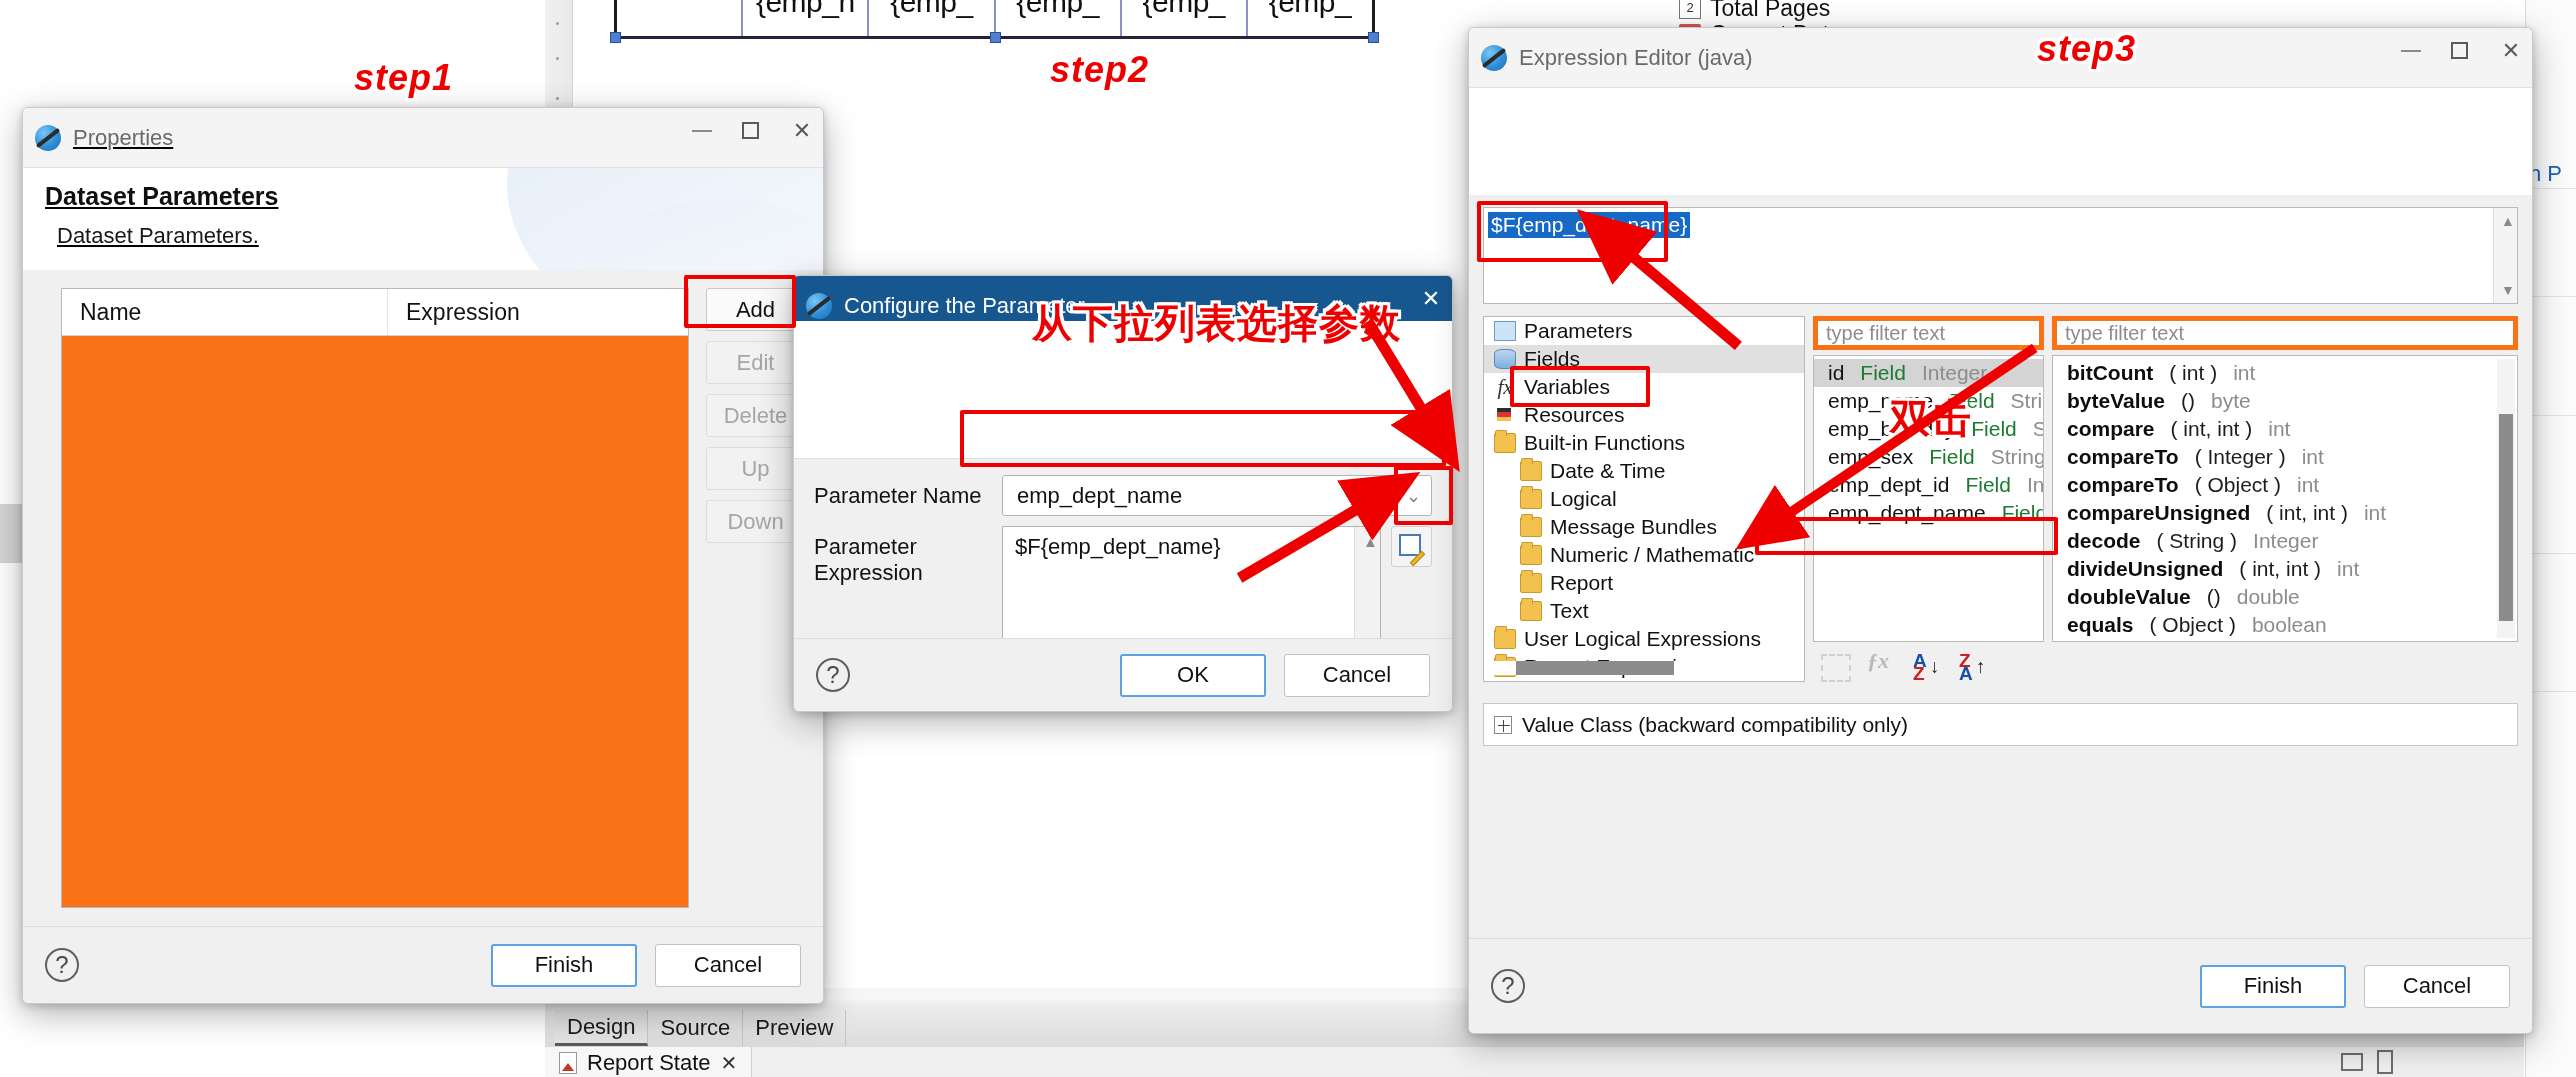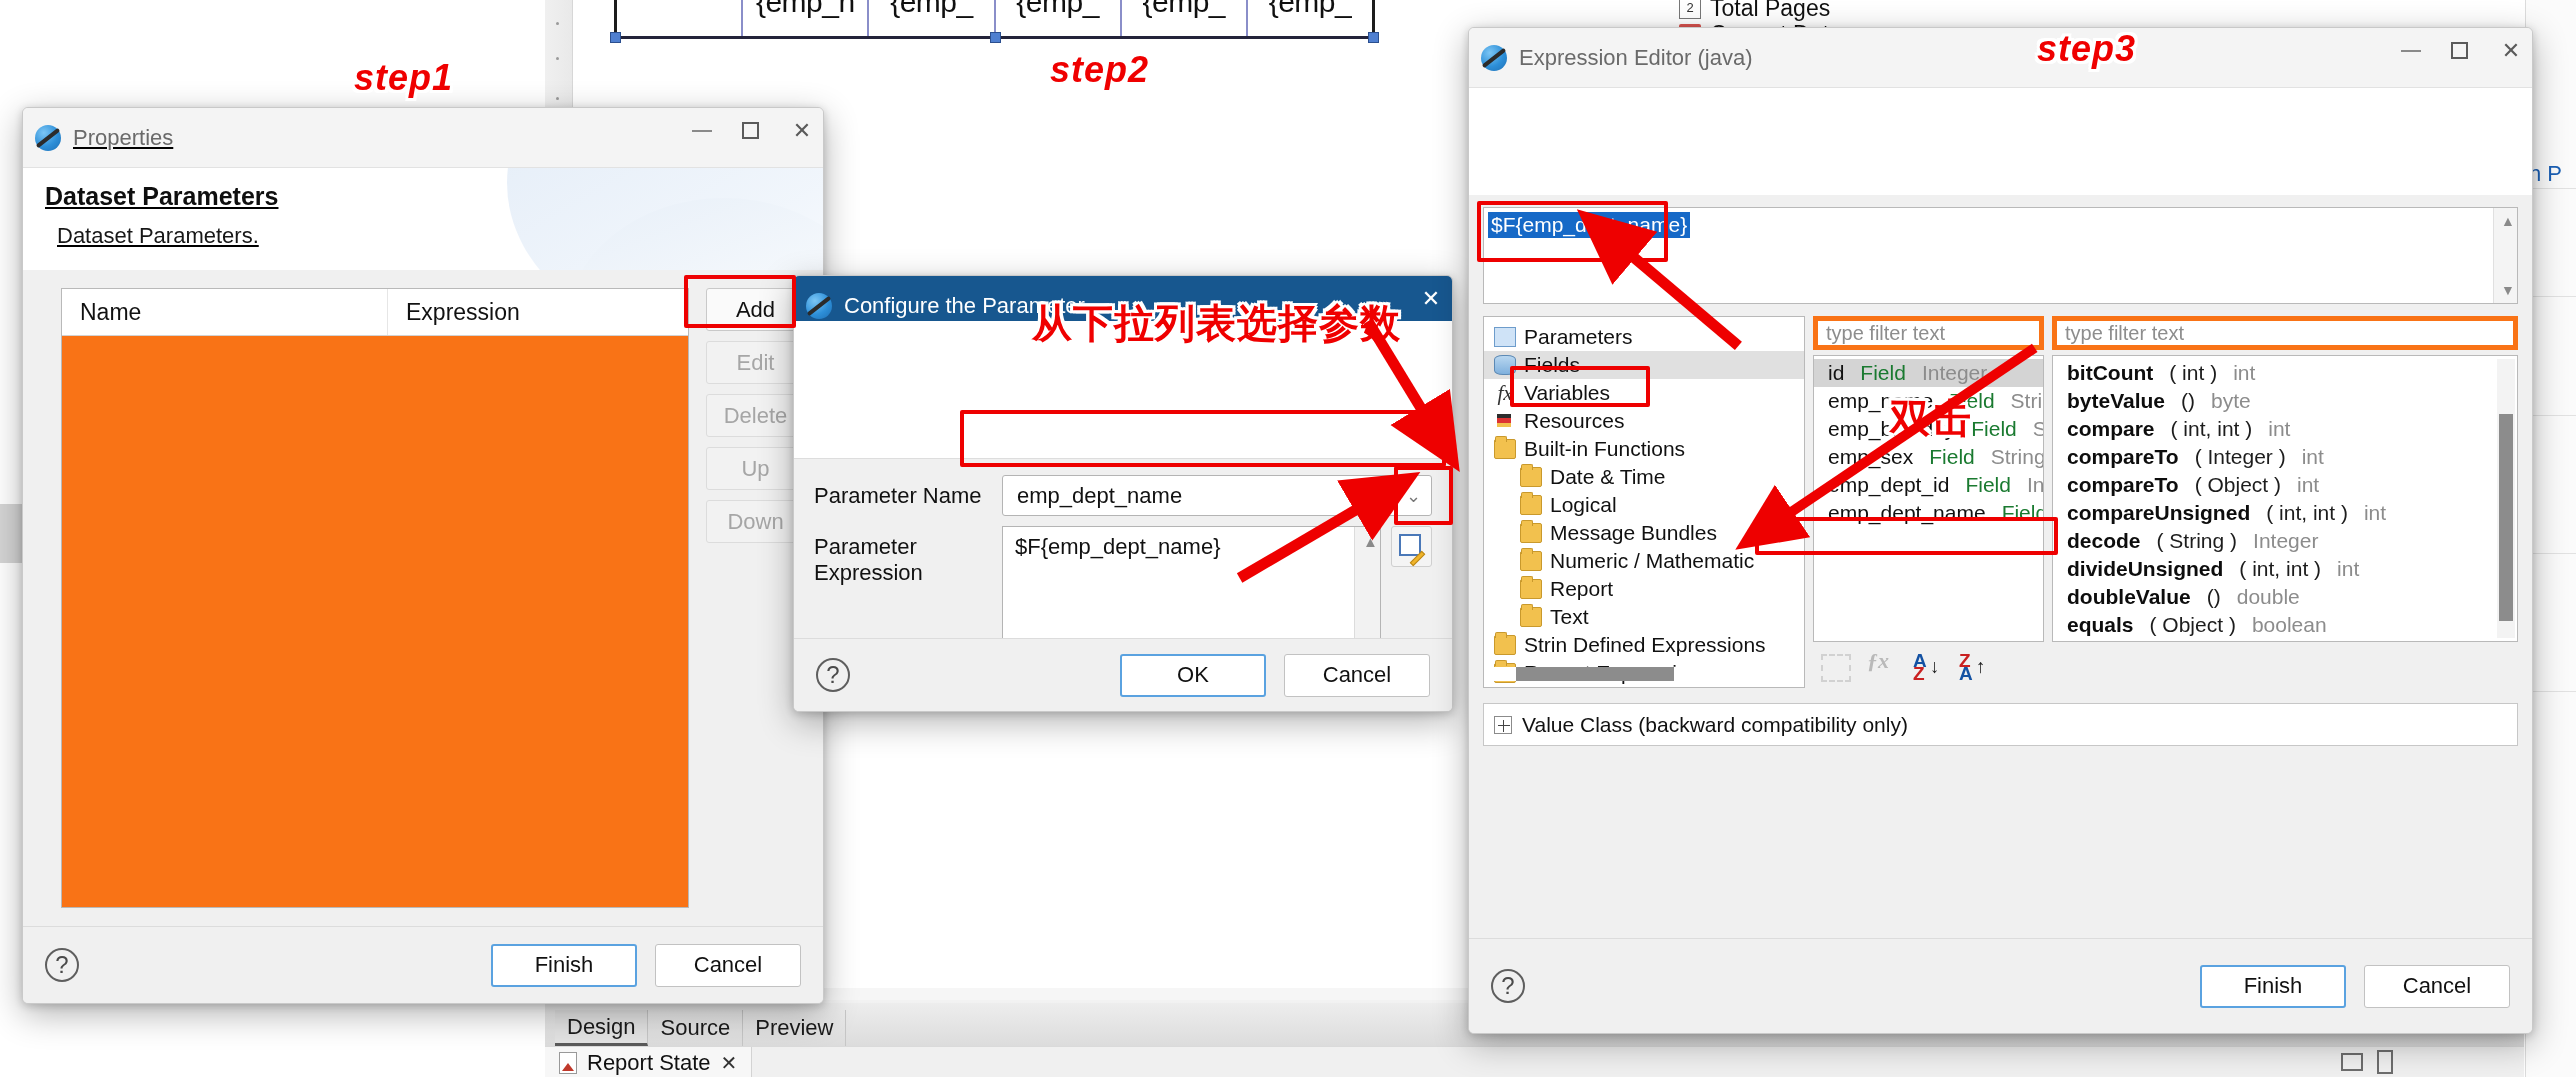--- a/index.html
+++ b/index.html
@@ -209,21 +209,21 @@
   .expr-editor-wrap { position:relative; height:97px; background:#ffffff; border:1px solid #b9b9b9; }
   .expr-editor-text { position:absolute; left:4px; top:4px; font-size:21px; color:#ffffff; background:#1669c7; padding:1px 3px; font-family:"Liberation Sans", sans-serif; }
   .ee-scroll { position:absolute; right:0; top:0; bottom:0; width:24px; background:#f4f4f4; border-left:1px solid #e0e0e0; }
   .ee-scroll .ar { position:absolute; left:7px; color:#8a8a8a; font-size:14px; }
   .ee-scroll .up { top:5px; } .ee-scroll .dn { bottom:5px; }
 
   .panes { display:flex; gap:8px; margin-top:12px; height:326px; }
   .pane { background:#ffffff; border:1px solid #b9b9b9; position:relative; }
   .pane-tree { width:322px; }
   .pane-filter { height:34px; background:#ffffff; border:5px solid #f97316; margin-bottom:5px; display:flex; align-items:center; padding:0 8px; font-size:20px; color:#8d8d8d; }
-  .tree { padding:6px 0 0 0; font-size:21px; color:#111; }
+  .tree { padding:0 0 0 0; font-size:21px; color:#111; }
   .tnode { display:flex; align-items:center; gap:8px; height:28px; padding-left:10px; position:relative; }
   .tnode.lvl1 { padding-left:36px; }
   .tnode.sel { background:#e0e0e0; }
   .twist { position:absolute; left:16px; color:#444; font-size:15px; }
   .ic-sq { width:22px; height:20px; flex:0 0 22px; position:relative; }
   .ic-folder { background:#f2c14e; border:1px solid #c9992c; border-radius:2px 2px 2px 2px; }
   .ic-folder:before { content:""; position:absolute; left:0; top:-4px; width:10px; height:5px; background:#f2c14e; border:1px solid #c9992c; border-bottom:none; border-radius:2px 2px 0 0; }
   .ic-params { background:#cfe3f7; border:1px solid #6d9ccb; }
   .ic-fields { background:linear-gradient(#b9d7f0,#7fb0dd); border:1px solid #5b89b5; border-radius:40% / 22%; }
   .ic-vars { background:transparent; color:#333; font-style:italic; font-family:"Liberation Serif", serif; font-size:21px; line-height:20px; text-align:center; }
@@ -512,21 +512,21 @@
                 <div class="tnode lvl1">
                   <span class="ic-sq ic-folder"></span>
                   <span>Report</span>
                 </div>
                 <div class="tnode lvl1">
                   <span class="ic-sq ic-folder"></span>
                   <span>Text</span>
                 </div>
                 <div class="tnode lvl0">
                   <span class="ic-sq ic-folder"></span>
-                  <span>Strin Defined Expressions</span>
+                  <span>User Logical Expressions</span>
                 </div>
                 <div class="tnode lvl0">
                   <span class="ic-sq ic-folder"></span>
                   <span>Recent Expressions</span>
                 </div>
               </div>
             <div class="tree-hscroll">
                 <span class="thumb"></span>
               </div>
           </div>

